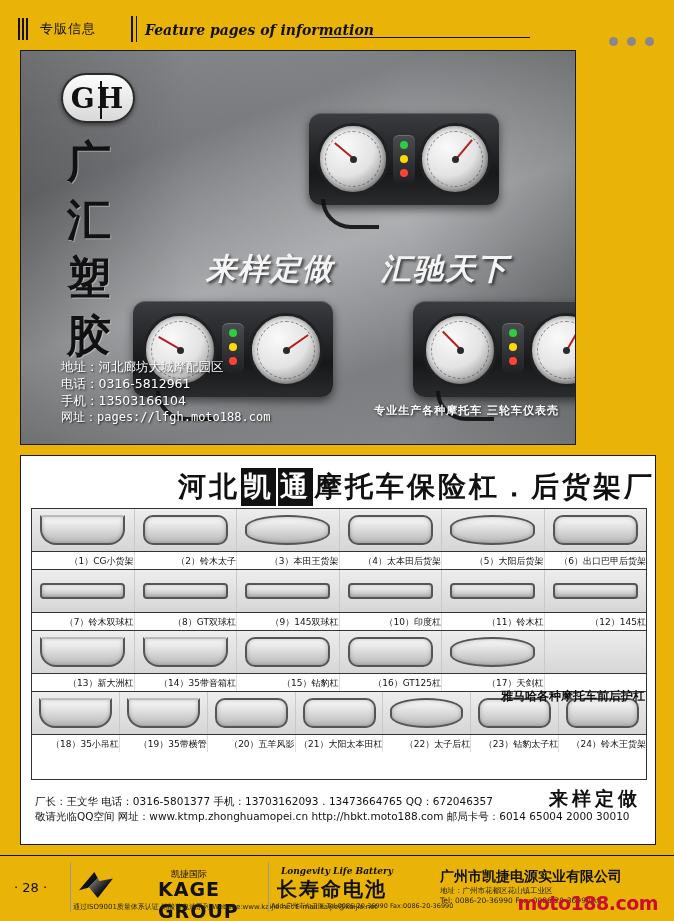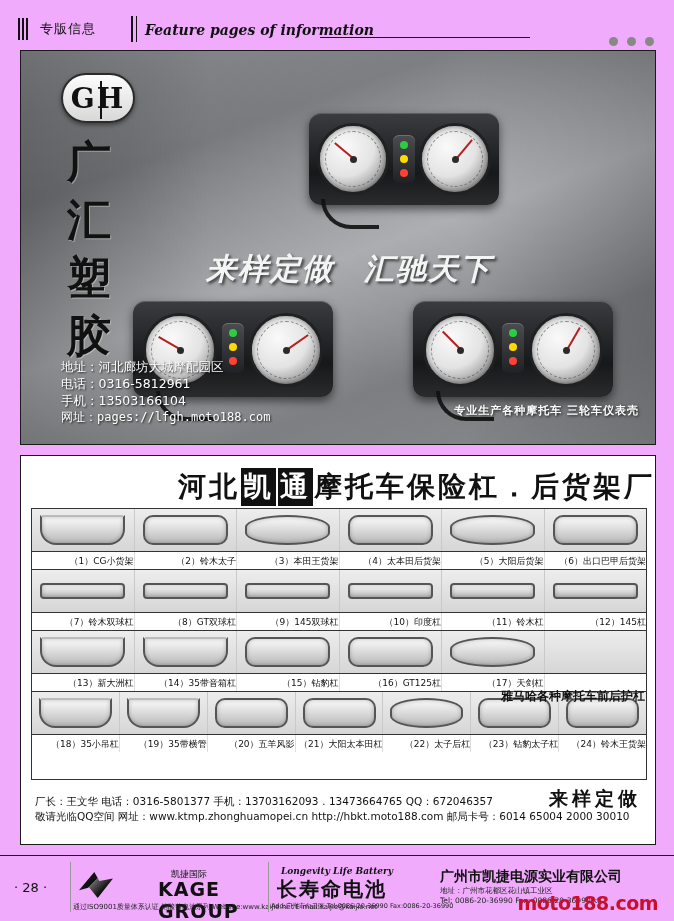--- a/index.html
+++ b/index.html
@@ -6,21 +6,21 @@
   html, body {
     margin: 0; padding: 0;
     width: 674px; height: 921px;
     background: #ffffff;
     font-family: "DejaVu Sans", "Liberation Sans", sans-serif;
     overflow: hidden;
   }
   .page {
     position: relative;
     width: 674px; height: 921px;
-    background: #f0abfc;
+    background: #eab308;
   }
 
   
   .header {
     position: absolute; left: 0; top: 0; width: 674px; height: 48px;
   }
   .header-bars {
     position: absolute; left: 18px; top: 18px;
     width: 12px; height: 22px;
   }
@@ -51,21 +51,21 @@
     background: #111;
   }
   .header-dots { position: absolute; right: 20px; top: 31px; }
   .header-dots span {
     display: inline-block; width: 9px; height: 9px; border-radius: 50%;
     background: #888; margin-left: 9px;
   }
 
   
   .ad1 {
-    position: absolute; left: 20px; top: 50px; width: 636px; height: 395px;
+    position: absolute; left: 20px; top: 50px; width: 556px; height: 395px;
     border: 1px solid #1a1a1a;
     background:
       linear-gradient(160deg, #8d8f92 0%, #6f7174 25%, #9fa1a4 52%, #76787b 75%, #8a8c8f 100%);
     overflow: hidden;
   }
   .ad1:after {
     content:""; position:absolute; inset:0;
     background:
       radial-gradient(ellipse at 72% 28%, rgba(255,255,255,.18), rgba(0,0,0,0) 55%),
       radial-gradient(ellipse at 25% 70%, rgba(255,255,255,.10), rgba(0,0,0,0) 60%),
@@ -99,21 +99,21 @@
   }
   .slogan {
     position: absolute; left: 185px; top: 198px;
     z-index: 3;
     font-family: "DejaVu Sans", sans-serif;
     font-size: 30px; font-weight: 700; letter-spacing: 2px;
     font-style: italic;
     color: #f4f4f4;
     text-shadow: 2px 2px 3px rgba(0,0,0,.65);
   }
-  .slogan .s2 { margin-left: 30px; }
+  .slogan .s2 { margin-left: 47px; }
 
   
   .cluster { position: absolute; z-index: 2; }
   .cl-body {
     position: absolute; inset: 0;
     background: linear-gradient(180deg,#3a3c3f,#17181a 65%,#2a2b2d);
     border-radius: 12px;
     box-shadow: 0 4px 10px rgba(0,0,0,.55), inset 0 1px 0 rgba(255,255,255,.18);
   }
   .dial {

